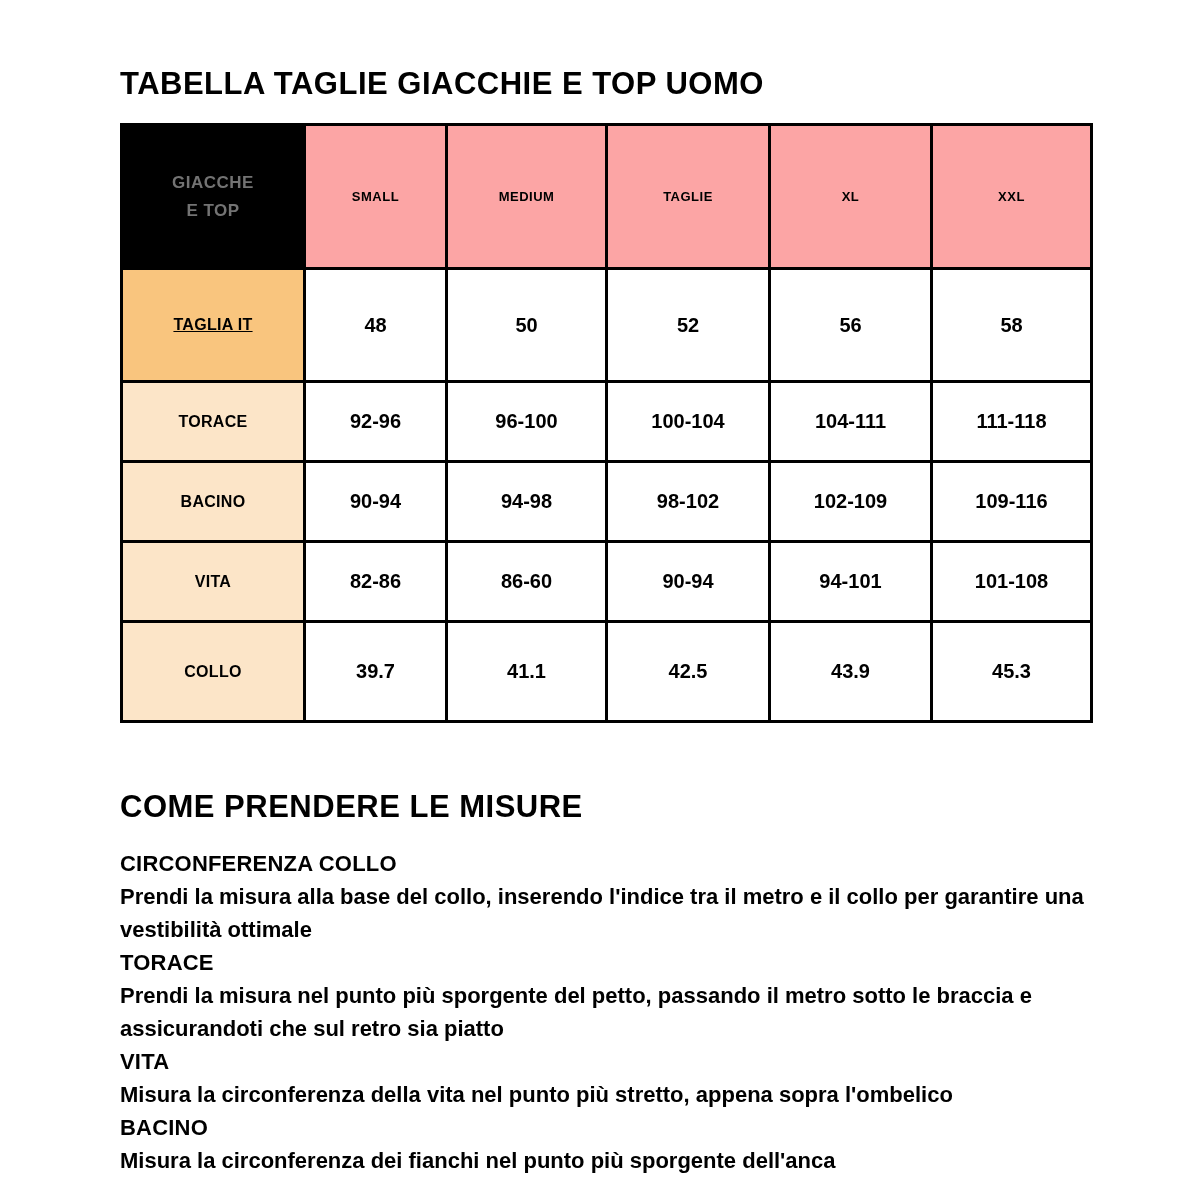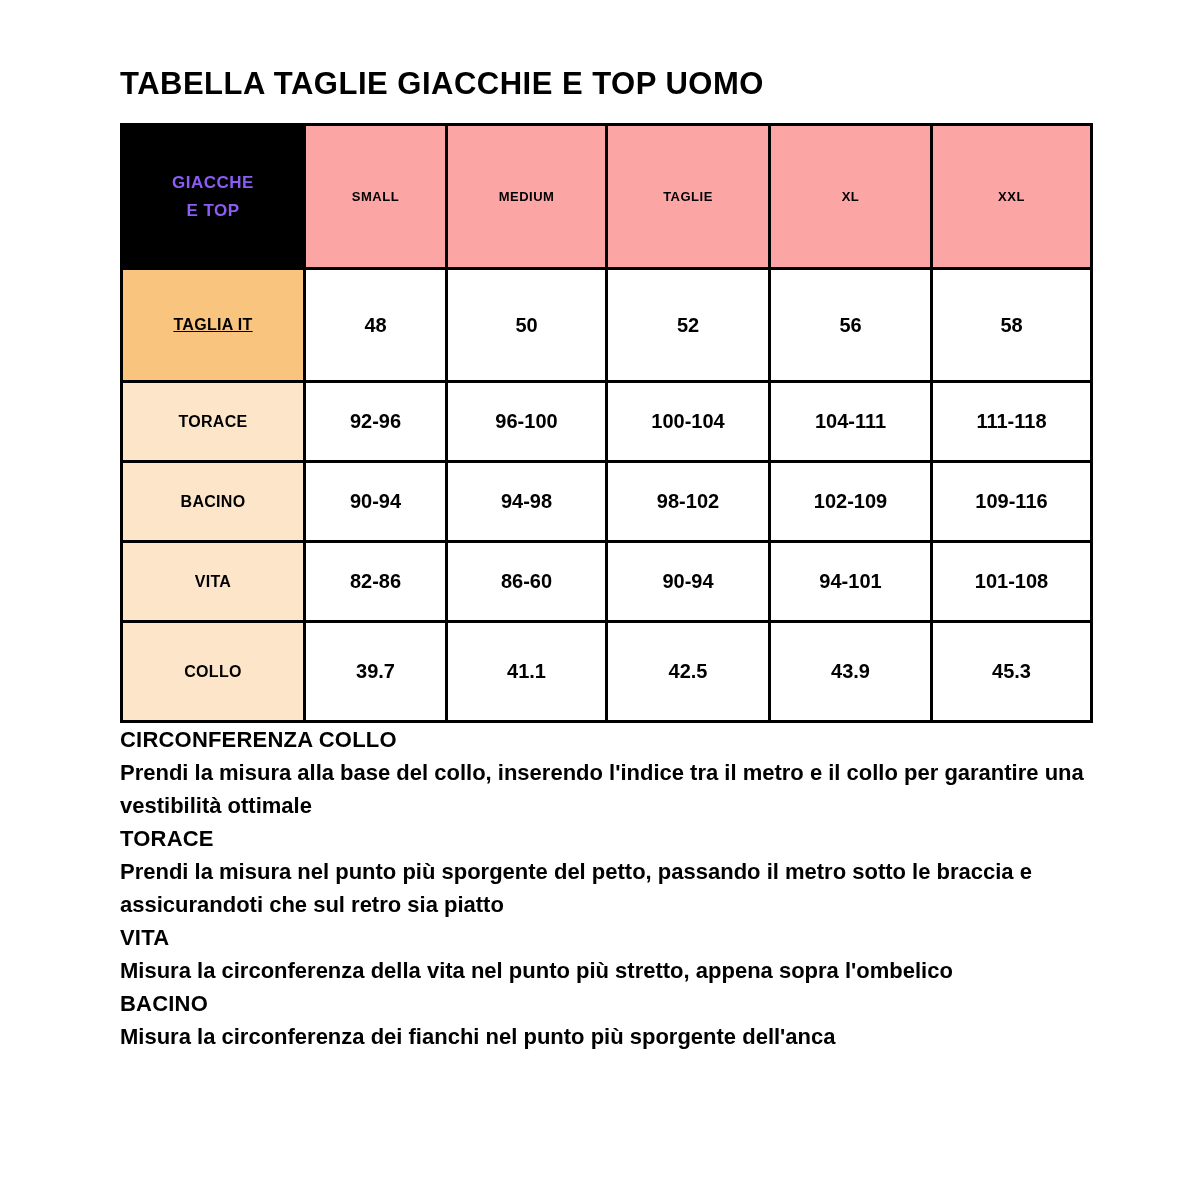--- a/index.html
+++ b/index.html
@@ -29,21 +29,21 @@
     text-align: center;
     vertical-align: middle;
     font-weight: bold;
   }
   .row-header { height: 144px; }
   .row-taglia { height: 113px; }
   .row-std    { height: 80px; }
   .row-collo  { height: 100px; }
   td.corner-cell {
     background: #000000;
-    color: #8b5cf6;
+    color: #737373;
     font-size: 17px;
     line-height: 28px;
     letter-spacing: 0.5px;
   }
   td.size-head {
     background: #fca5a5;
     font-size: 13px;
     letter-spacing: 0.5px;
   }
   td.label-taglia { background: #F9C57E; font-size: 16px; letter-spacing: 0.3px; text-decoration: underline; }
@@ -131,20 +131,21 @@
         <td class="label-peach">COLLO</td>
         <td class="value-cell">39.7</td>
         <td class="value-cell">41.1</td>
         <td class="value-cell">42.5</td>
         <td class="value-cell">43.9</td>
         <td class="value-cell">45.3</td>
       </tr>
     </tbody>
   </table>
 
+  <h2 class="section-title">COME PRENDERE LE MISURE</h2>
 
   <div class="instructions">
     <div class="instr-heading">CIRCONFERENZA COLLO</div>
     <div class="instr-text">Prendi la misura alla base del collo, inserendo l'indice tra il metro e il collo per garantire una vestibilità ottimale</div>
     <div class="instr-heading">TORACE</div>
     <div class="instr-text">Prendi la misura nel punto più sporgente del petto, passando il metro sotto le braccia e assicurandoti che sul retro sia piatto</div>
     <div class="instr-heading">VITA</div>
     <div class="instr-text">Misura la circonferenza della vita nel punto più stretto, appena sopra l'ombelico</div>
     <div class="instr-heading">BACINO</div>
     <div class="instr-text">Misura la circonferenza dei fianchi nel punto più sporgente dell'anca</div>

